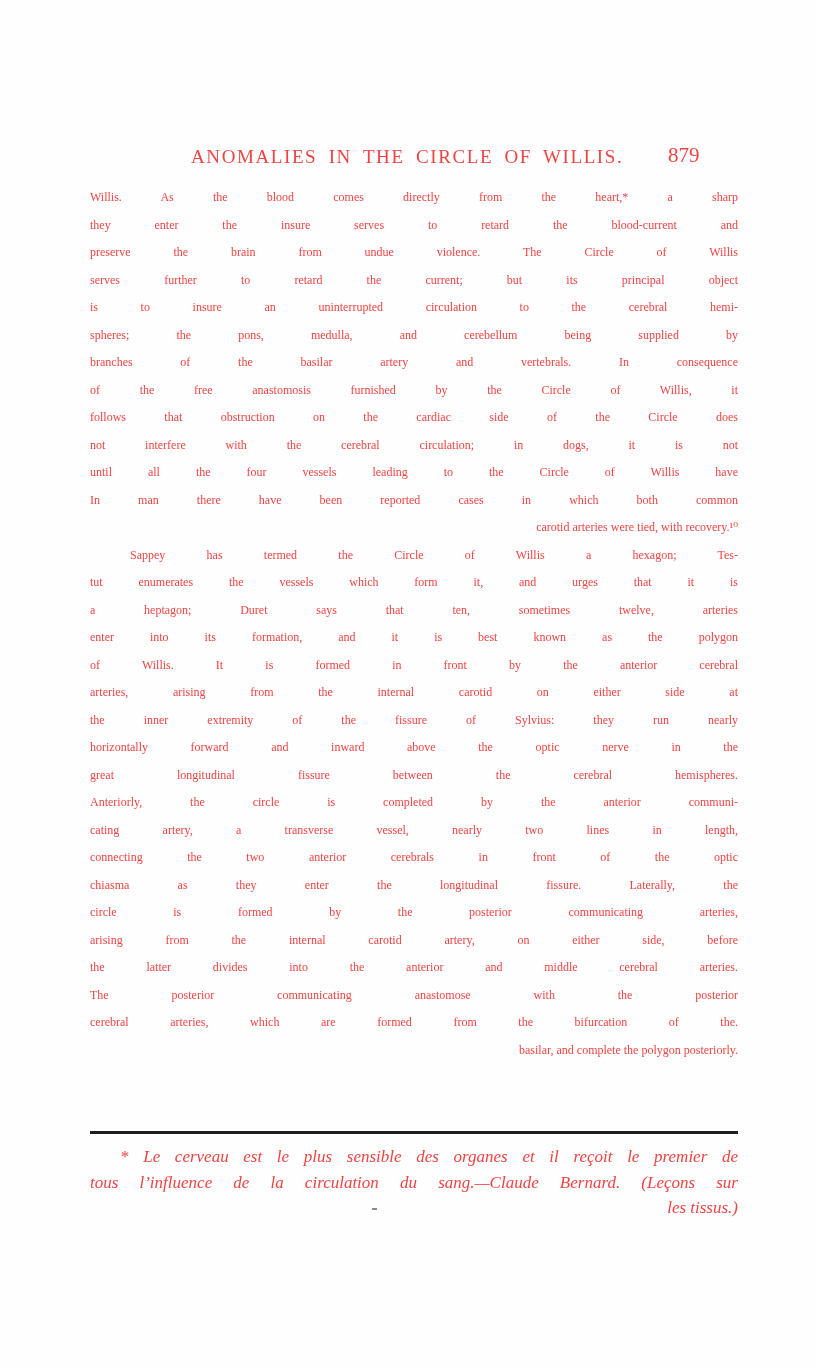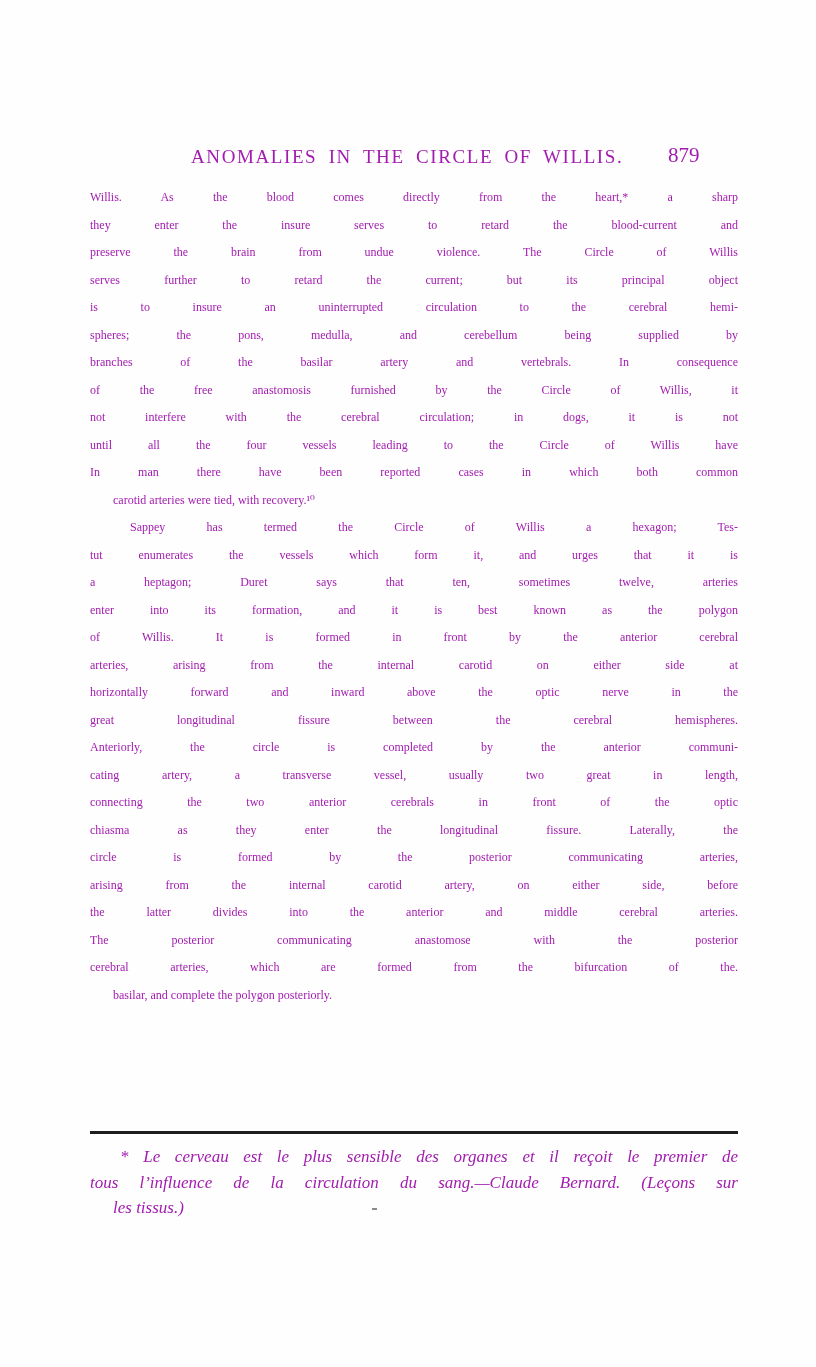--- a/index.html
+++ b/index.html
@@ -2,21 +2,21 @@
 <html><head>
 <meta charset="utf-8">
 <style>
   html, body { margin: 0; padding: 0; background: #ffffff; }
   .page {
     position: relative;
     width: 816px;
     height: 1367px;
     background: #fefefe;
     font-family: "Liberation Serif", "DejaVu Serif", serif;
-    color: #a21caf;
+    color: #ef4444;
     overflow: hidden;
   }
   .head-title {
     position: absolute;
     left: 191px;
     top: 146px;
     font-size: 19px;
     letter-spacing: 1.6px;
     word-spacing: 5px;
     white-space: nowrap;
@@ -33,21 +33,21 @@
     top: 184px;
     width: 648px;
     font-size: 12px;
   }
   .line {
     height: 27.5px;
     line-height: 27.5px;
     overflow: hidden;
   }
   .j { text-align: justify; text-align-last: justify; }
-  .l { text-align: left; margin-left: 23px; }
+  .l { text-align: right; }
   .indent { text-indent: 40px; }
   .footnote-rule {
     position: absolute;
     left: 90px;
     top: 1131px;
     width: 648px;
     height: 3px;
     background: #1d1d1d;
   }
   .footnote {
@@ -84,37 +84,39 @@
 
     <div>
       <div class="line j">Willis.  As the blood comes directly from the heart,* a sharp</div>
       <div class="line j">they enter the insure serves to retard the blood-current and</div>
       <div class="line j">preserve the brain from undue violence.  The Circle of Willis</div>
       <div class="line j">serves further to retard the current; but its principal object</div>
       <div class="line j">is to insure an uninterrupted circulation to the cerebral hemi-</div>
       <div class="line j">spheres; the pons, medulla, and cerebellum being supplied by</div>
       <div class="line j">branches of the basilar artery and vertebrals.  In consequence</div>
       <div class="line j">of the free anastomosis furnished by the Circle of Willis, it</div>
+      <div class="line j">follows that obstruction on the cardiac side of the Circle does</div>
       <div class="line j">not interfere with the cerebral circulation; in dogs, it is not</div>
       <div class="line j">until all the four vessels leading to the Circle of Willis have</div>
       <div class="line j">In man there have been reported cases in which both common</div>
       <div class="line l">carotid arteries were tied, with recovery.¹⁰</div>
     </div>
 
     <div>
       <div class="line j indent">Sappey has termed the Circle of Willis a hexagon; Tes-</div>
       <div class="line j">tut enumerates the vessels which form it, and urges that it is</div>
       <div class="line j">a heptagon; Duret says that ten, sometimes twelve, arteries</div>
       <div class="line j">enter into its formation, and it is best known as the polygon</div>
       <div class="line j">of Willis.  It is formed in front by the anterior cerebral</div>
       <div class="line j">arteries, arising from the internal carotid on either side at</div>
+      <div class="line j">the inner extremity of the fissure of Sylvius: they run nearly</div>
       <div class="line j">horizontally forward and inward above the optic nerve in the</div>
       <div class="line j">great longitudinal fissure between the cerebral hemispheres.</div>
       <div class="line j">Anteriorly, the circle is completed by the anterior communi-</div>
-      <div class="line j">cating artery, a transverse vessel, usually two great in length,</div>
+      <div class="line j">cating artery, a transverse vessel, nearly two lines in length,</div>
       <div class="line j">connecting the two anterior cerebrals in front of the optic</div>
       <div class="line j">chiasma as they enter the longitudinal fissure.  Laterally, the</div>
       <div class="line j">circle is formed by the posterior communicating arteries,</div>
       <div class="line j">arising from the internal carotid artery, on either side, before</div>
       <div class="line j">the latter divides into the anterior and middle cerebral arteries.</div>
       <div class="line j">The posterior communicating anastomose with the posterior</div>
       <div class="line j">cerebral arteries, which are formed from the bifurcation of the.</div>
       <div class="line l">basilar, and complete the polygon posteriorly.</div>
     </div>
 

